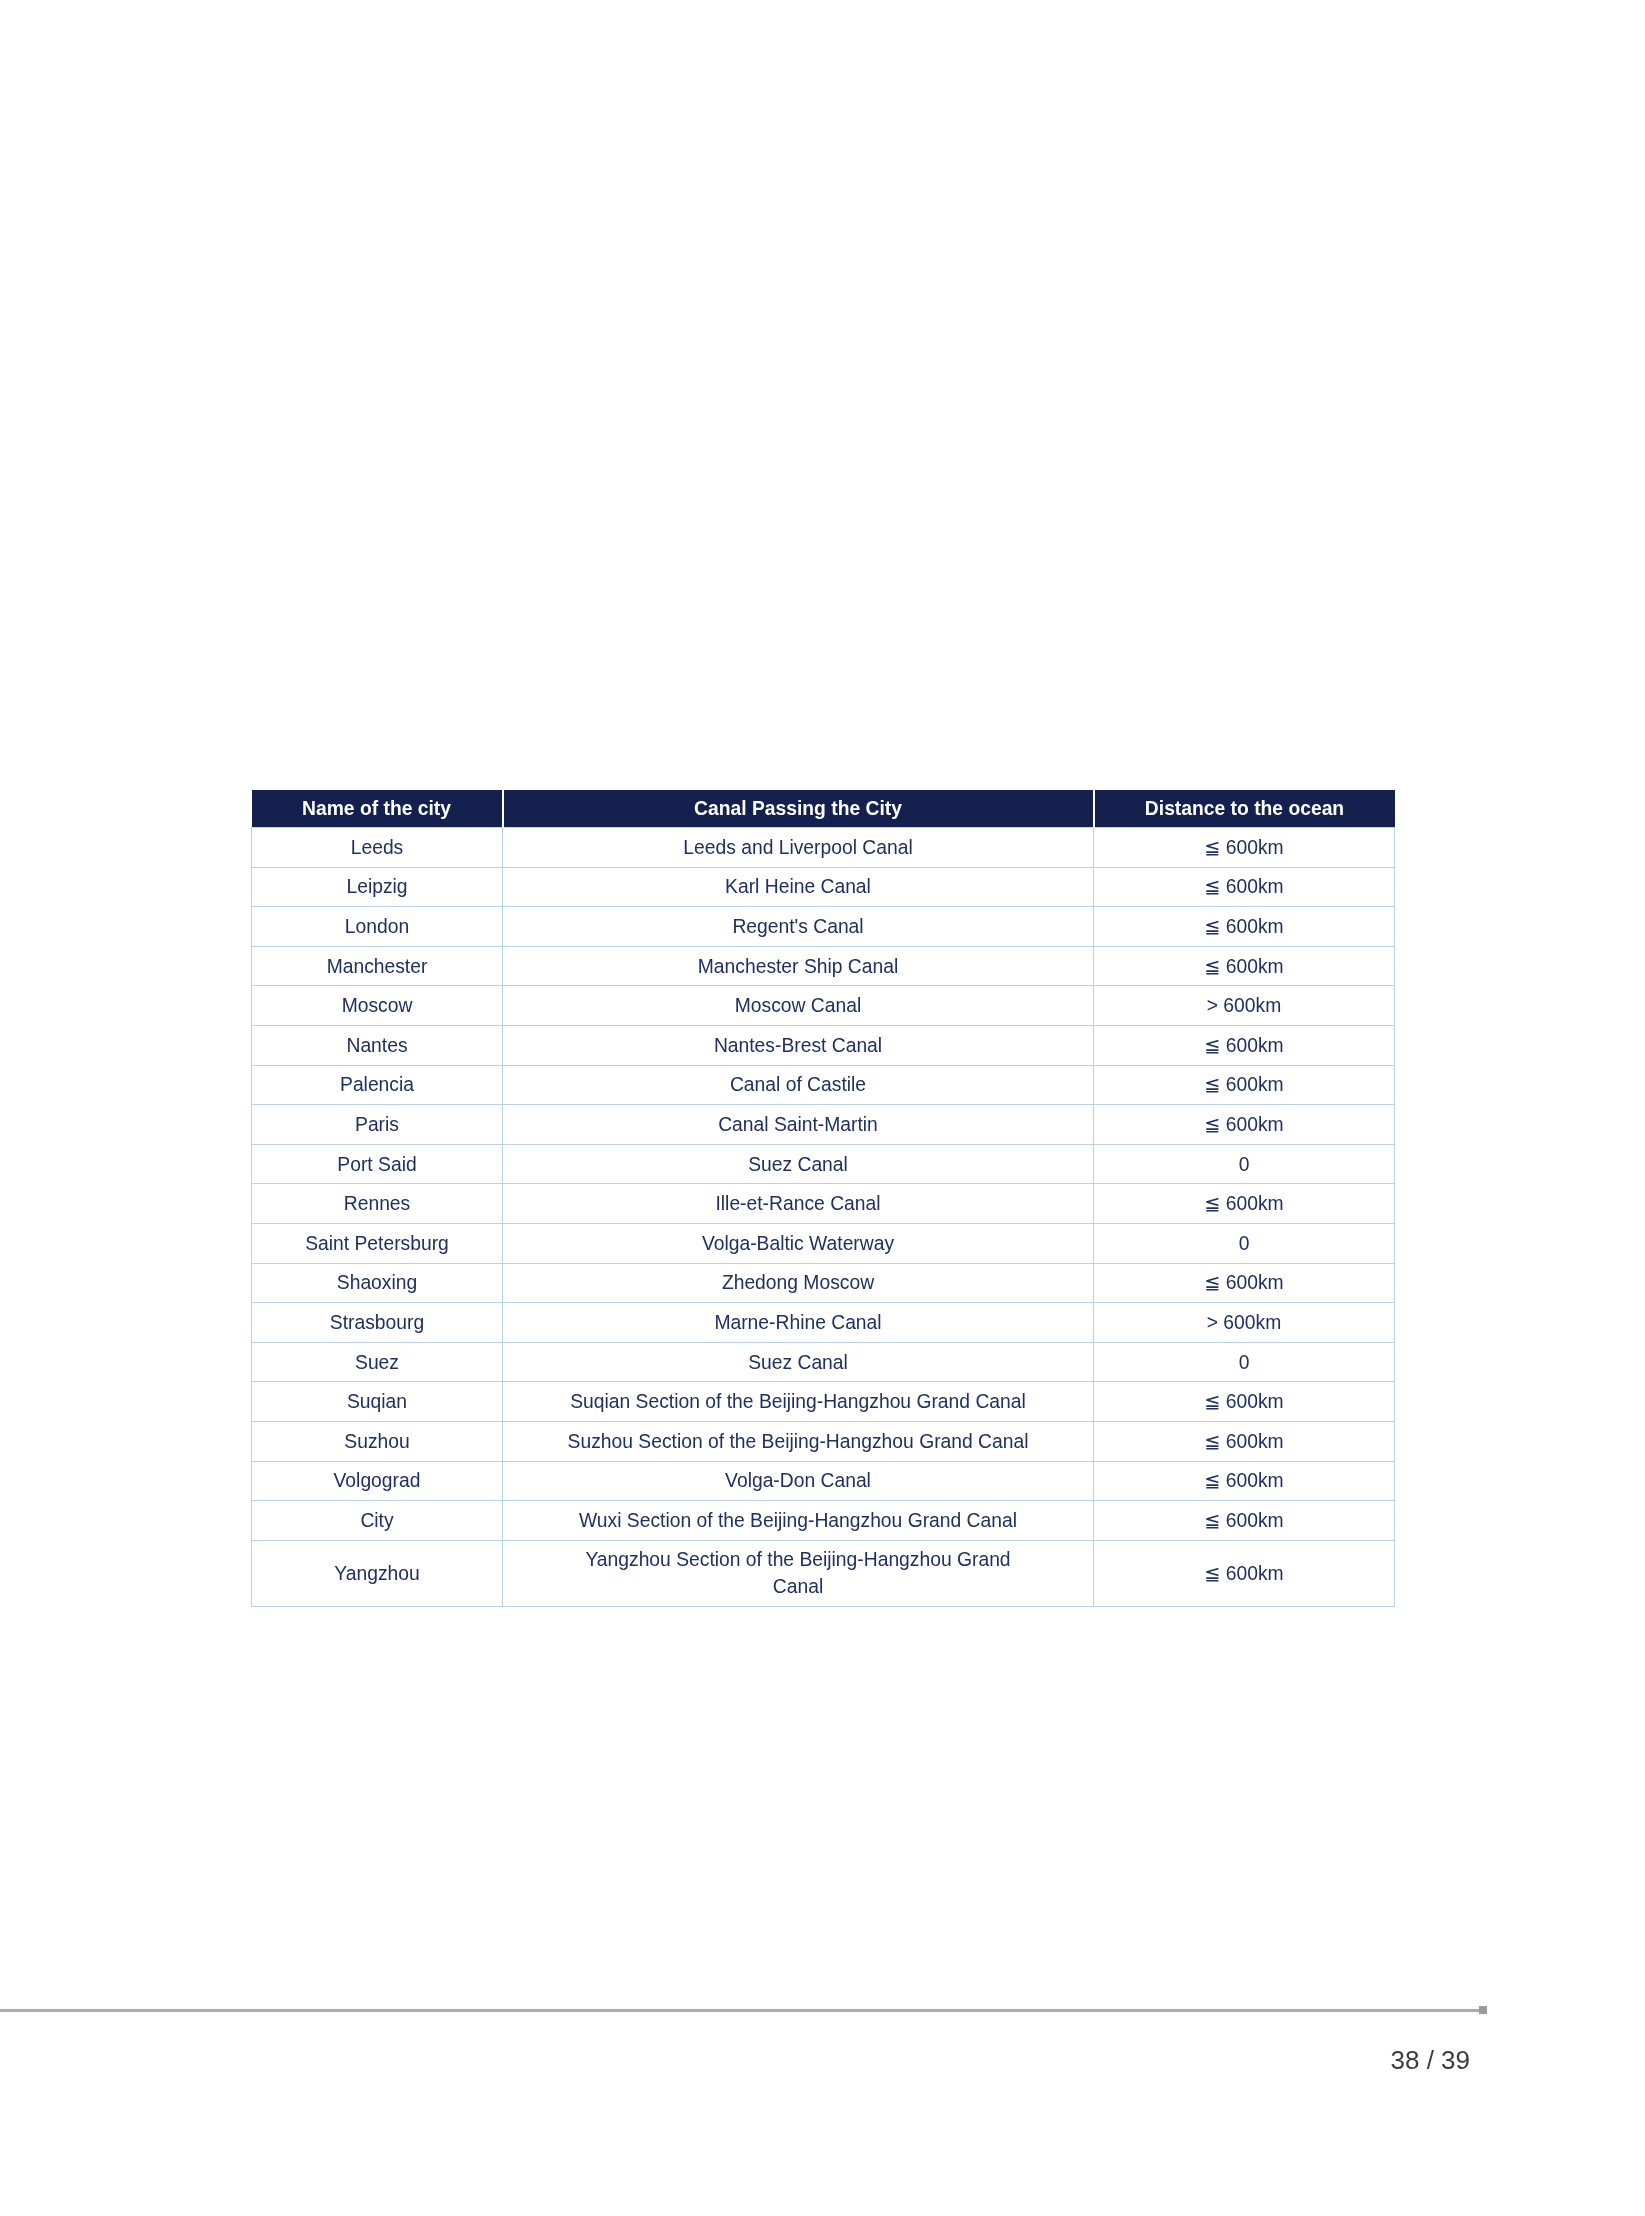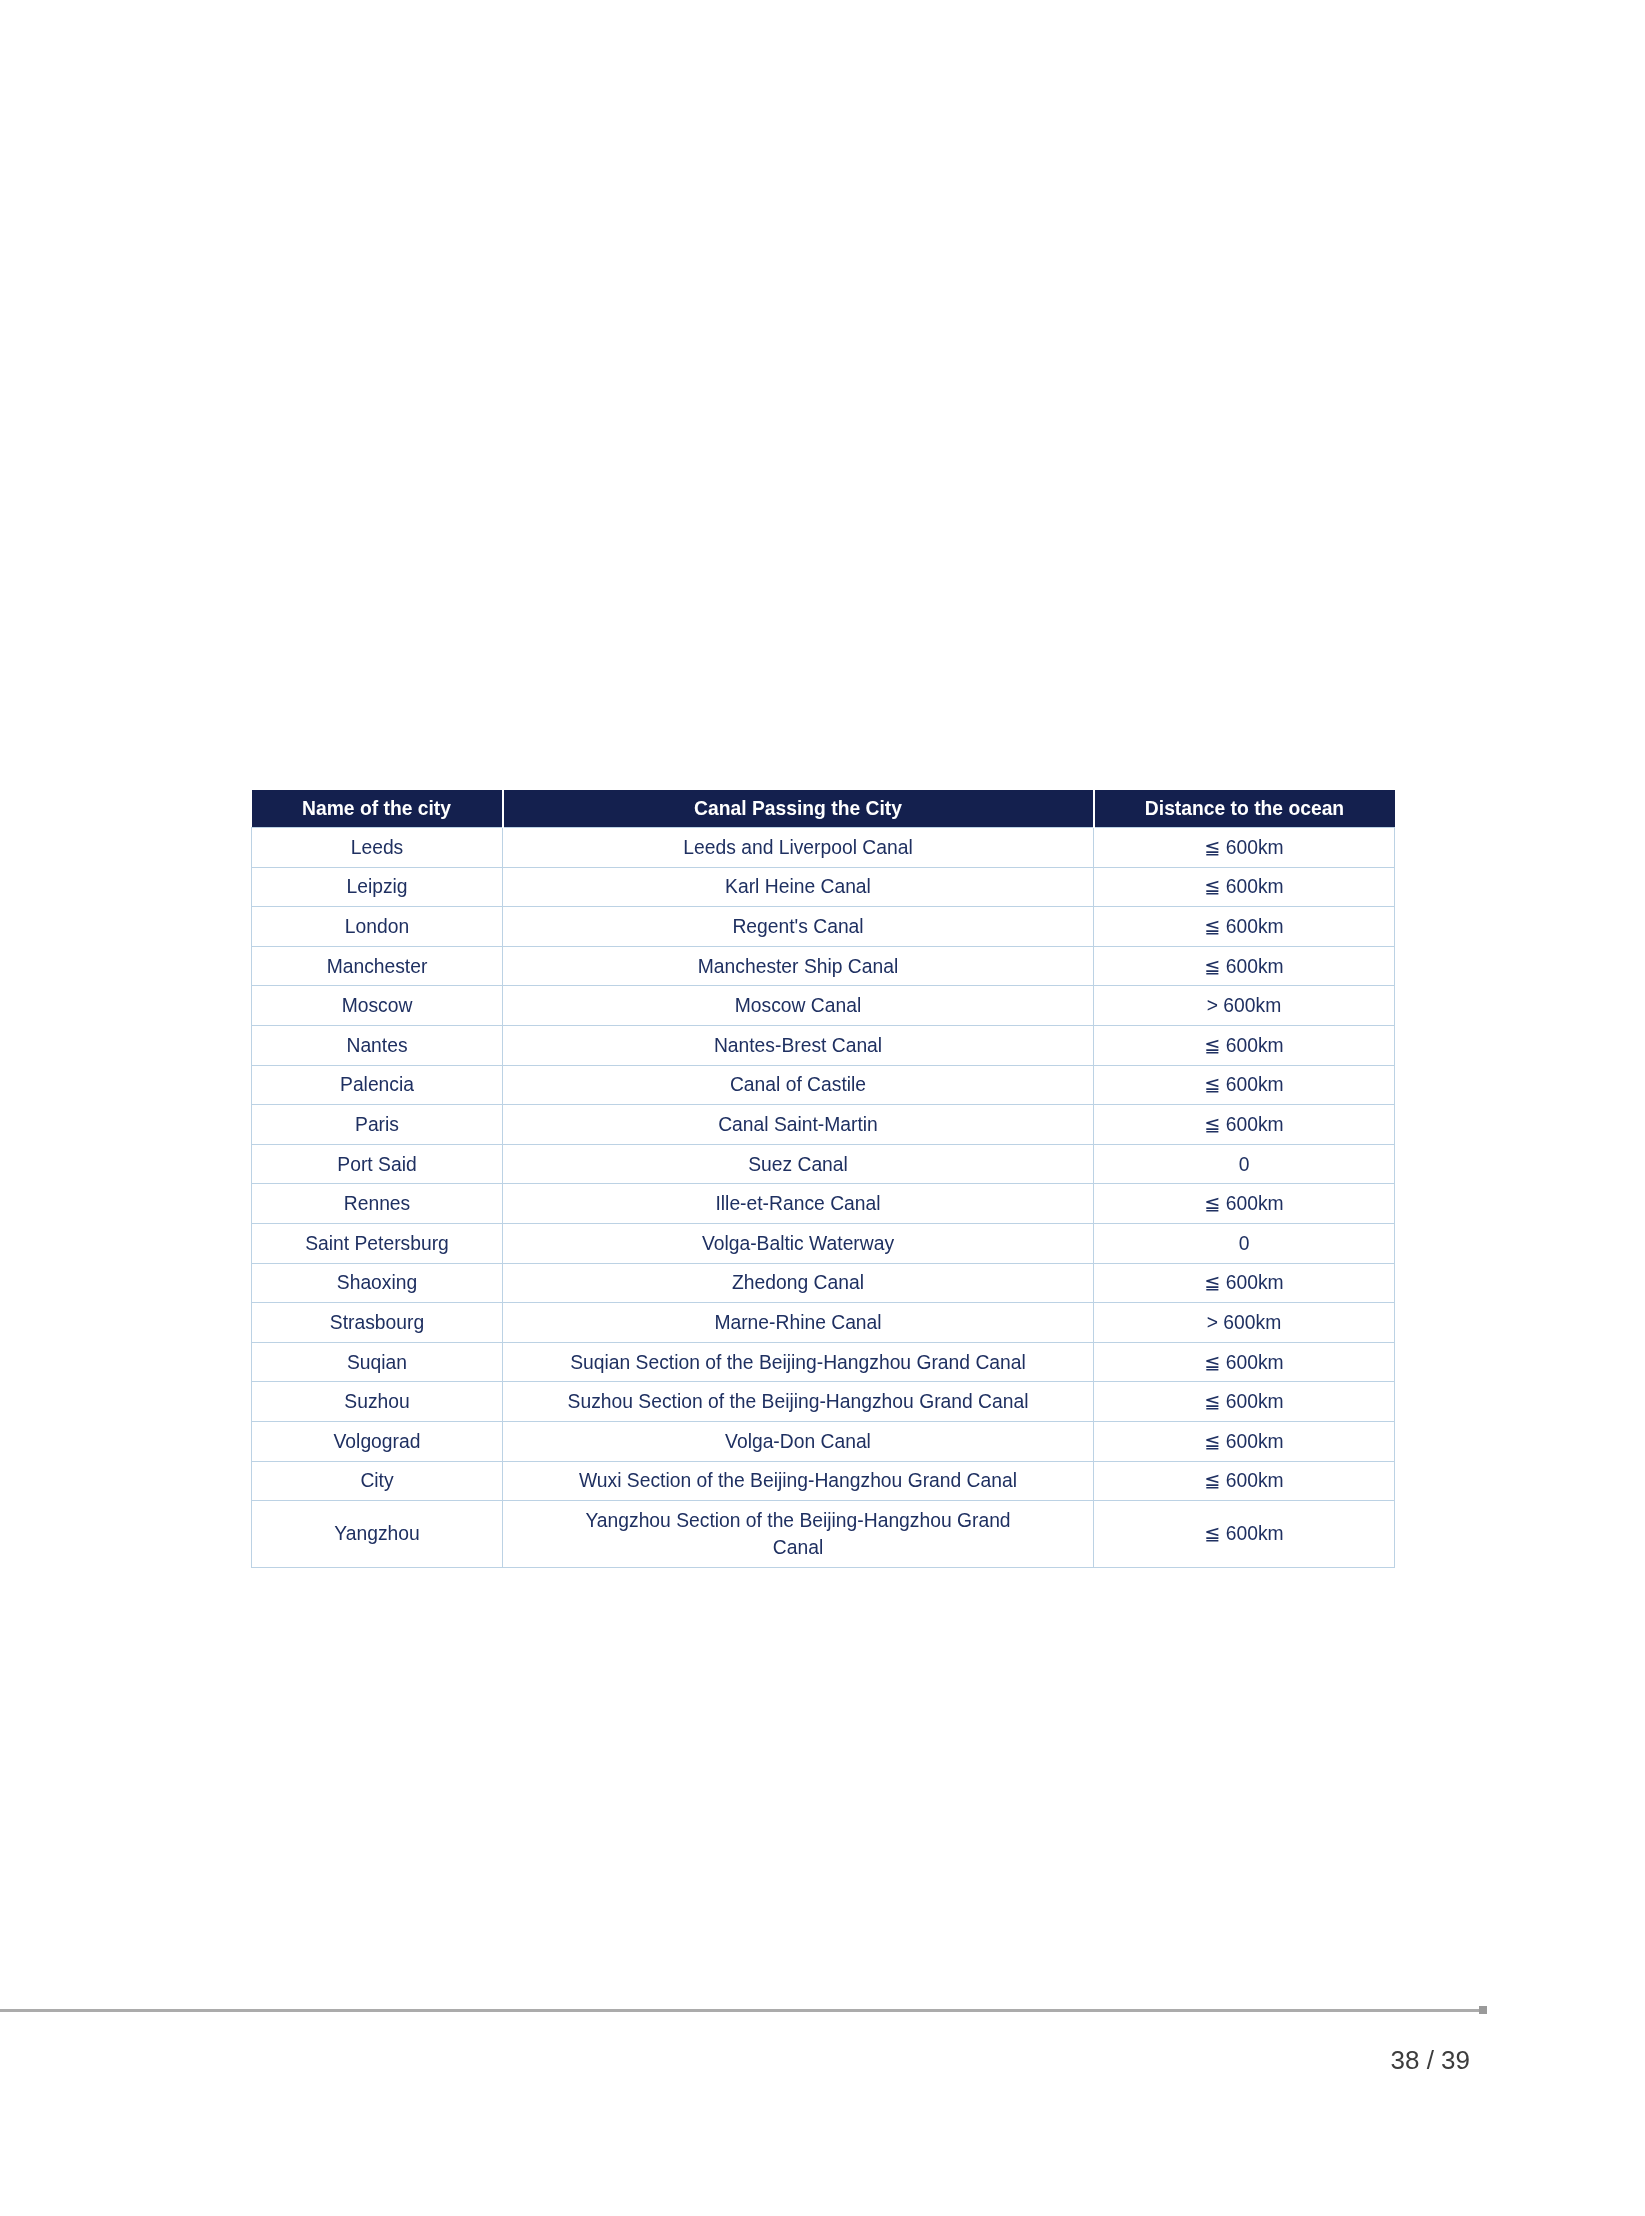--- a/index.html
+++ b/index.html
@@ -155,29 +155,34 @@
     <td class="canal-cell">Ille-et-Rance Canal</td>
     <td class="distance-cell">≦ 600km</td>
   </tr>
         <tr>
     <td class="city-cell">Saint Petersburg</td>
     <td class="canal-cell">Volga-Baltic Waterway</td>
     <td class="distance-cell">0</td>
   </tr>
         <tr>
     <td class="city-cell">Shaoxing</td>
-    <td class="canal-cell">Zhedong Canal</td>
+    <td class="canal-cell">Zhedong Moscow</td>
     <td class="distance-cell">≦ 600km</td>
   </tr>
         <tr>
     <td class="city-cell">Strasbourg</td>
     <td class="canal-cell">Marne-Rhine Canal</td>
     <td class="distance-cell">&gt; 600km</td>
   </tr>
         <tr>
+    <td class="city-cell">Suez</td>
+    <td class="canal-cell">Suez Canal</td>
+    <td class="distance-cell">0</td>
+  </tr>
+        <tr>
     <td class="city-cell">Suqian</td>
     <td class="canal-cell">Suqian Section of the Beijing-Hangzhou Grand Canal</td>
     <td class="distance-cell">≦ 600km</td>
   </tr>
         <tr>
     <td class="city-cell">Suzhou</td>
     <td class="canal-cell">Suzhou Section of the Beijing-Hangzhou Grand Canal</td>
     <td class="distance-cell">≦ 600km</td>
   </tr>
         <tr>

